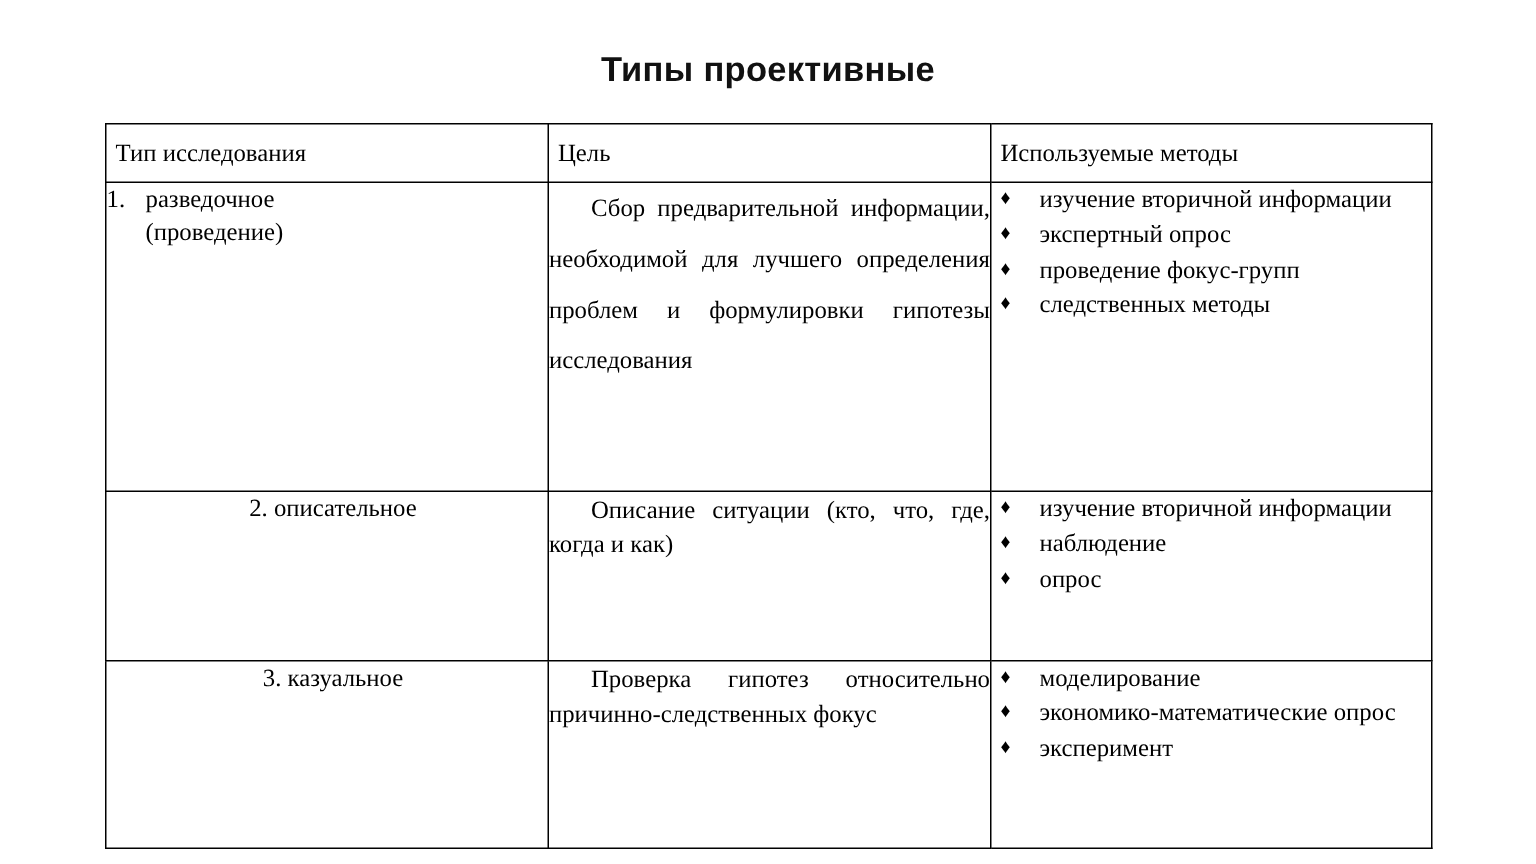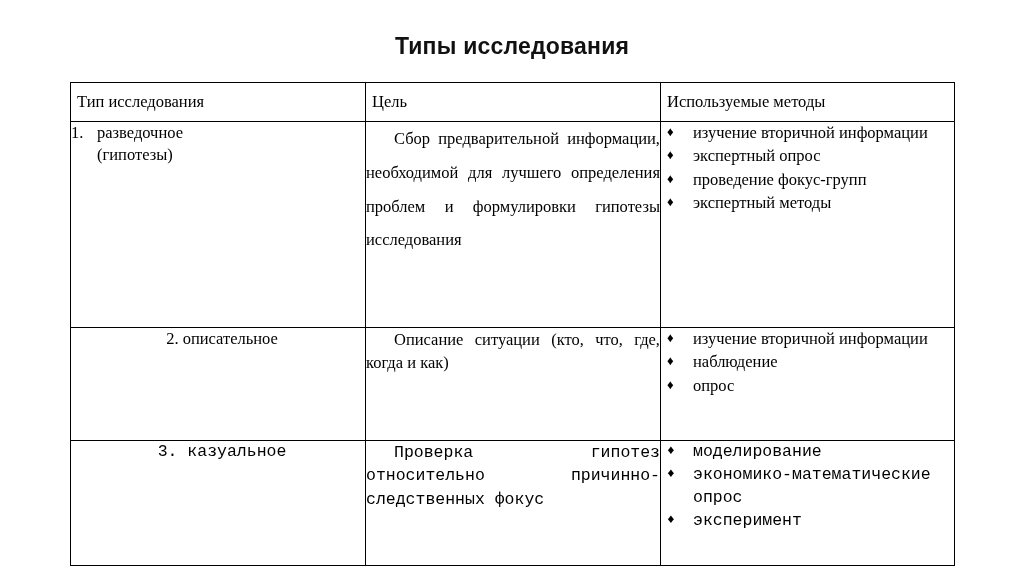--- a/index.html
+++ b/index.html
@@ -126,57 +126,57 @@
   ul.methods li .bullet {
     position: absolute;
     left: 6px;
     top: 0px;
     font-size: 13px;
     line-height: 1.55;
   }
   
   tr.row-1 td { height: 205px; }
   tr.row-2 td { height: 112px; }
-  tr.row-3 td { height: 124px; font-family: Liberation Mono, monospace; }
+  tr.row-3 td { height: 124px; }
 </style>
 </head>
 <body>
 
 <div class="page">
 
-  <div class="doc-title">Типы исследования</div>
+  <div class="doc-title">Типы проективные</div>
 
   <div class="table-wrap">
     <table class="research-table">
       <colgroup>
         <col class="c1">
           <col class="c2">
           <col class="c3">
       </colgroup>
       <thead>
         <tr>
           <th>Тип исследования</th>
           <th>Цель</th>
           <th>Используемые методы</th>
         </tr>
       </thead>
       <tbody>
 
         <tr class="row-1">
           <td class="cell-type">
             <span class="type-numbered"><span class="num">1.</span><span>разведочное</span></span>
-            <span class="type-sub">(гипотезы)</span>
+            <span class="type-sub">(проведение)</span>
           </td>
           <td class="cell-goal">Сбор предварительной информации, необходимой для лучшего определения проблем и формулировки гипотезы исследования</td>
           <td class="cell-methods">
             <ul class="methods">
               <li class="justified"><span class="bullet">♦</span><span>изучение вторичной информации</span></li>
               <li><span class="bullet">♦</span><span>экспертный опрос</span></li>
               <li><span class="bullet">♦</span><span>проведение фокус-групп</span></li>
-              <li><span class="bullet">♦</span><span>экспертный методы</span></li>
+              <li><span class="bullet">♦</span><span>следственных методы</span></li>
             </ul>
           </td>
         </tr>
 
         <tr class="row-2">
           <td class="cell-type centered">
             <span>2. описательное</span>
           </td>
           <td class="cell-goal tight">Описание ситуации (кто, что, где, когда и как)</td>
           <td class="cell-methods">

